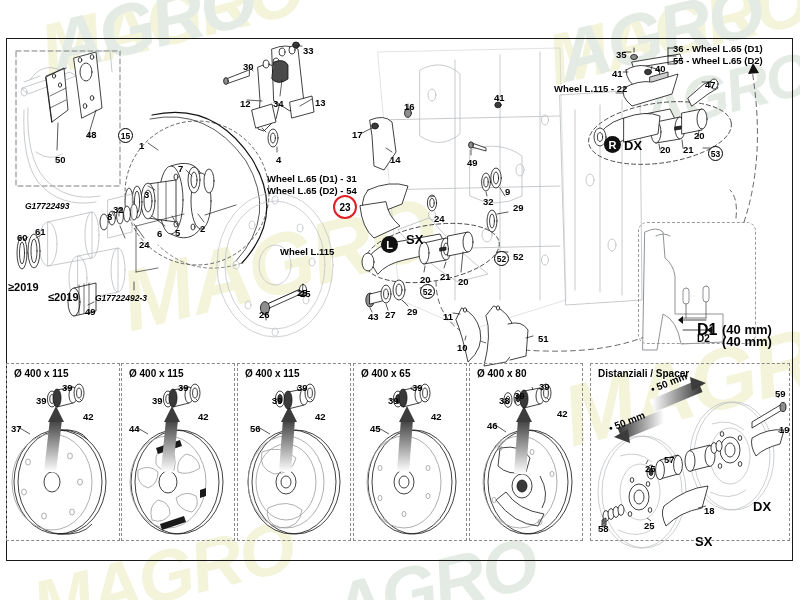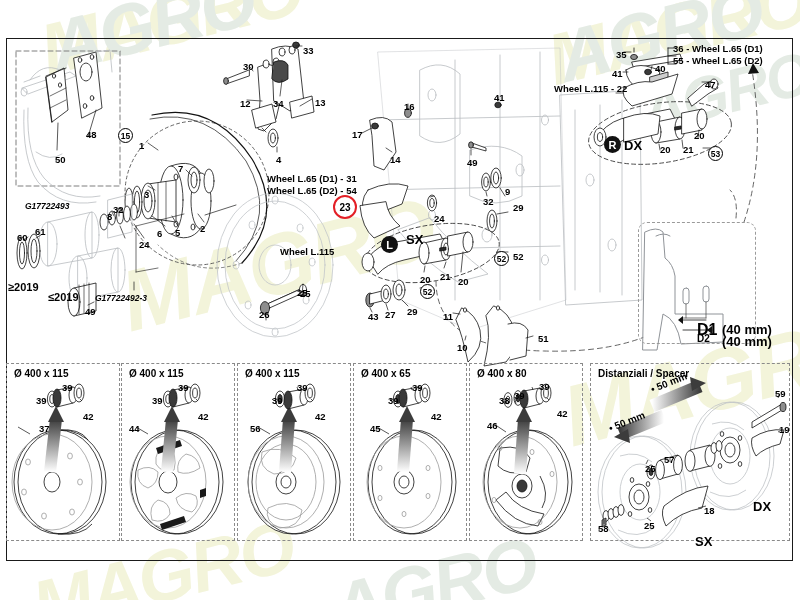--- a/index.html
+++ b/index.html
@@ -756,21 +756,21 @@
   <div id="circnums">
       <div class="circ" style="left: 118px; top: 128px;">15</div>
       <div class="circ" style="left: 420px; top: 284px;">52</div>
       <div class="circ" style="left: 494px; top: 251px;">52</div>
       <div class="circ" style="left: 708px; top: 146px;">53</div>
     </div>
   <div id="panelnums">
       <div class="lbl" style="left: 36px; top: 396px;">39</div>
       <div class="lbl" style="left: 62px; top: 383px;">39</div>
       <div class="lbl" style="left: 83px; top: 412px;">42</div>
-      <div class="lbl" style="left: 11px; top: 424px; margin-left: 28px;">37</div>
+      <div class="lbl" style="left: 11px; top: 424px;">37</div>
       <div class="lbl" style="left: 152px; top: 396px;">39</div>
       <div class="lbl" style="left: 178px; top: 383px;">39</div>
       <div class="lbl" style="left: 198px; top: 412px;">42</div>
       <div class="lbl" style="left: 129px; top: 424px;">44</div>
       <div class="lbl" style="left: 272px; top: 396px;">39</div>
       <div class="lbl" style="left: 297px; top: 383px;">39</div>
       <div class="lbl" style="left: 315px; top: 412px;">42</div>
       <div class="lbl" style="left: 250px; top: 424px;">56</div>
       <div class="lbl" style="left: 388px; top: 396px;">39</div>
       <div class="lbl" style="left: 412px; top: 383px;">39</div>

